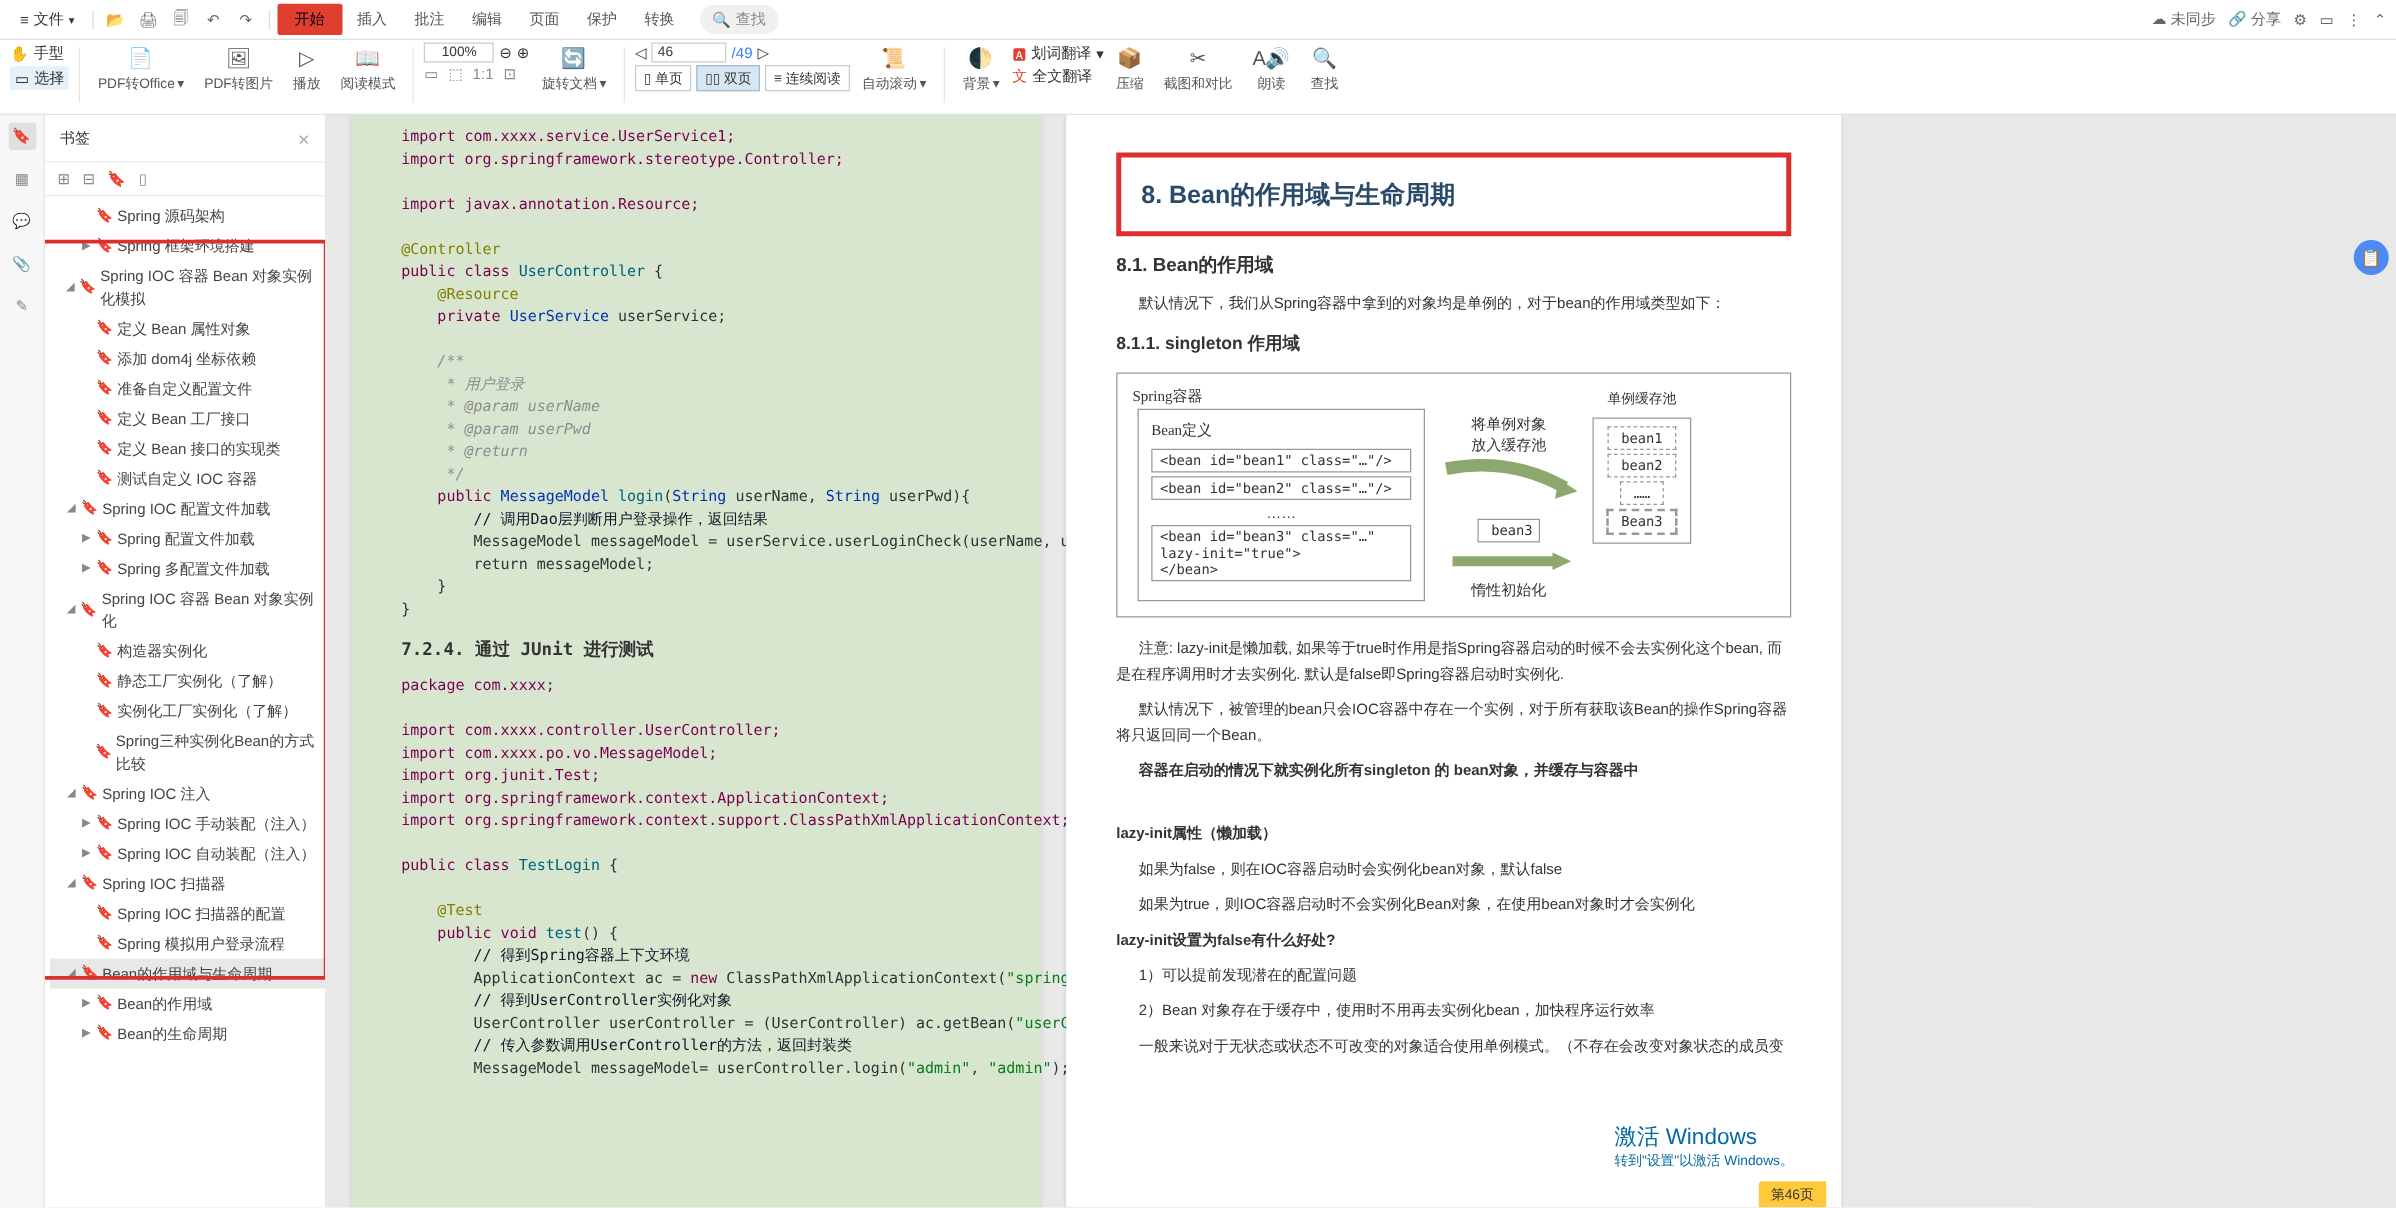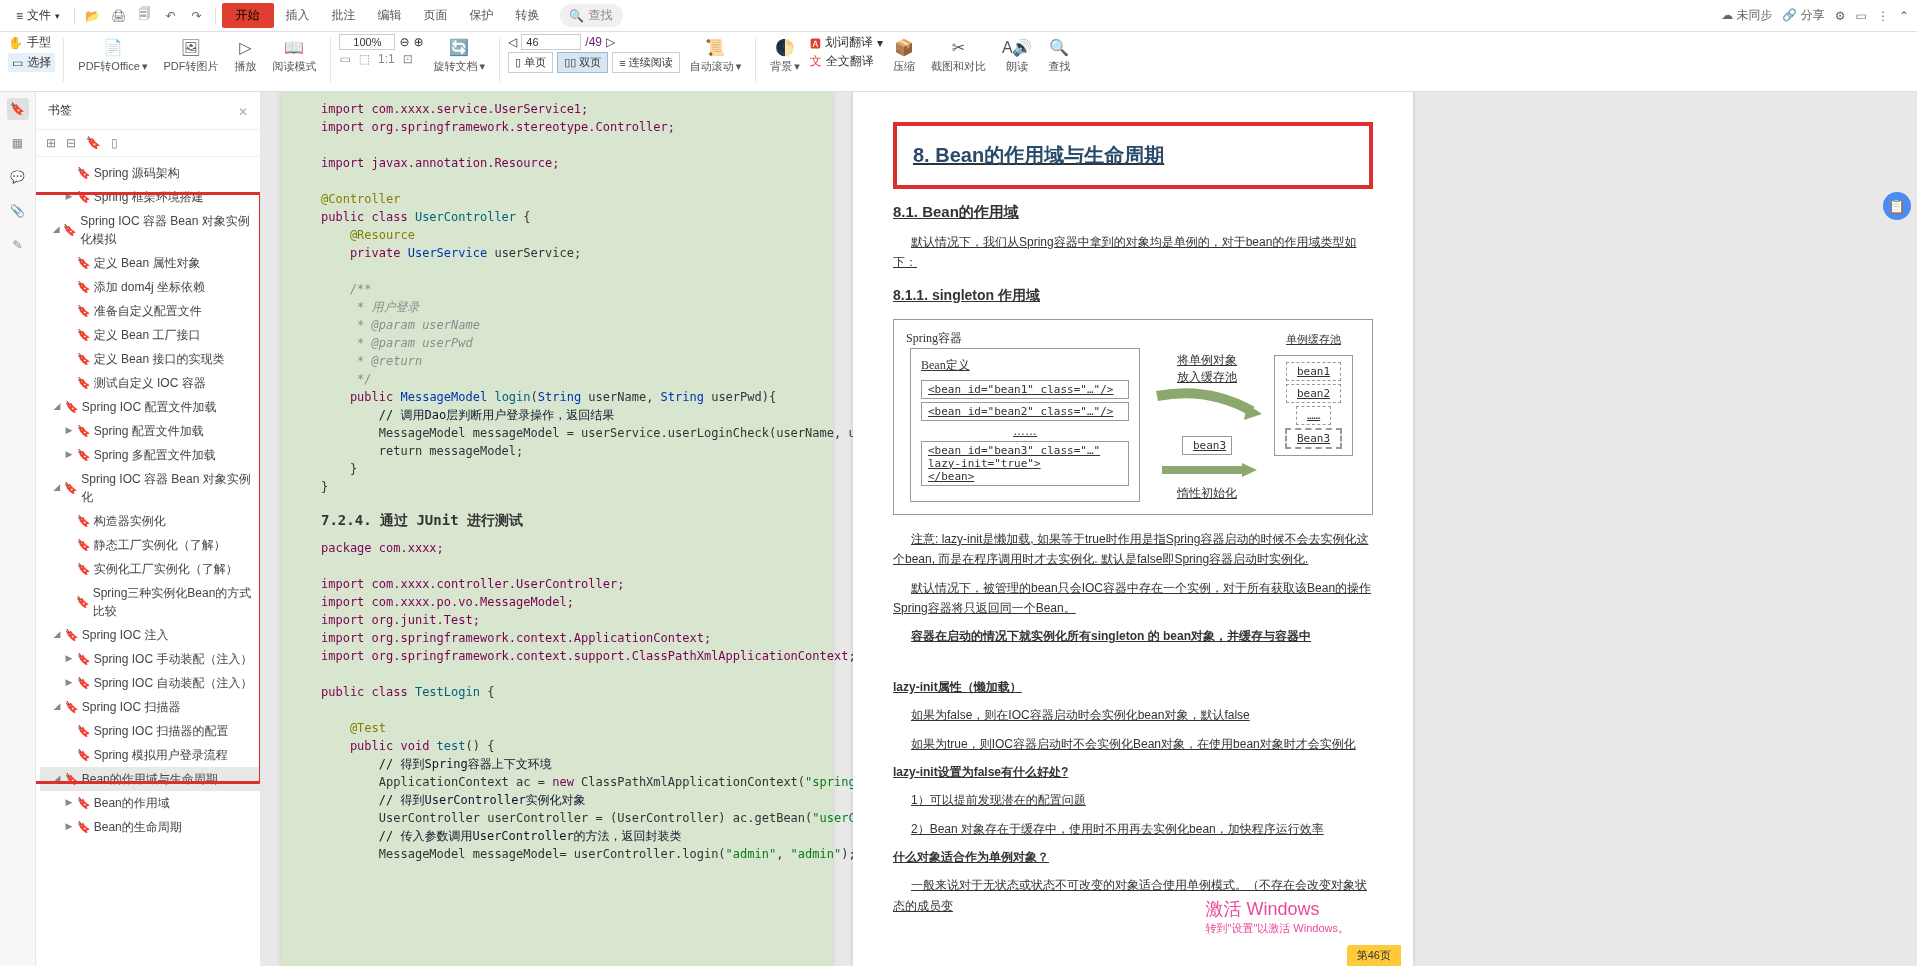--- a/index.html
+++ b/index.html
@@ -49,21 +49,21 @@
 .bm-item .tw { width: 10px; text-align: center; color: #888; font-size: 9px; }
 .bm-item .bic { color: #888; font-size: 11px; }
 .lvl1 { padding-left: 12px; }
 .lvl2 { padding-left: 24px; }
 .red-box1 { position: absolute; border: 3px solid #de2f2f; pointer-events: none; z-index: 5; }
 
 
 .viewer { flex: 1; background: #e8e8e8; overflow: auto; display: flex; gap: 20px; padding: 0 20px; position: relative; }
 .page { background: #d8e6d0; width: 552px; flex-shrink: 0; padding: 0; font-family: Consolas, monospace; font-size: 12px; line-height: 1.5; color: #333; box-shadow: 0 0 4px rgba(0,0,0,.15); }
 .page .inner { padding: 8px 20px 20px 40px; }
-.page2 { background: #fff; width: 560px; flex-shrink: 0; padding: 30px 40px; font-size: 12px; box-shadow: 0 0 4px rgba(0,0,0,.15); position: relative; text-decoration: underline; }
+.page2 { background: #fff; width: 620px; flex-shrink: 0; padding: 30px 40px; font-size: 12px; box-shadow: 0 0 4px rgba(0,0,0,.15); position: relative; }
 
 .kw-pkg { color: #7b0052; }
 .kw-cls { color: #7b0052; }
 .kw-anno { color: #808000; }
 .kw-type { color: #0033b3; }
 .kw-str { color: #067d17; }
 .kw-cmt { color: #0f172a; }
 .kw-name { color: #00627a; }
 .kw-doc { color: #8c8c8c; font-style: italic; }
 
@@ -78,21 +78,21 @@
 .diagram { border: 1px solid #999; padding: 12px 16px; margin: 14px 0; display: flex; gap: 12px; font-size: 12px; position: relative; }
 .diag-left { border: 1px solid #999; padding: 8px 10px; min-width: 230px; }
 .diag-title { font-family: SimSun, serif; margin-bottom: 6px; }
 .diag-bean { border: 1px solid #999; padding: 2px 6px; font-family: Consolas, monospace; font-size: 11px; margin: 3px 0; }
 .diag-right { display: flex; flex-direction: column; gap: 8px; align-items: center; font-size: 11px; }
 .diag-pool { border: 1px solid #999; padding: 6px 10px; display: flex; flex-direction: column; gap: 3px; align-items: center; }
 .diag-slot { border: 1px dashed #999; padding: 2px 10px; font-family: Consolas, monospace; font-size: 11px; }
 .diag-slot.solid { border-style: solid; }
 .diag-arrow-area { position: relative; width: 110px; }
 
-.watermark { position: absolute; right: 64px; bottom: 30px; color: #ec4899; font-size: 18px; pointer-events: none; }
+.watermark { position: absolute; right: 38px; bottom: 30px; color: #0369a1; font-size: 18px; pointer-events: none; }
 .watermark .sm { font-size: 11px; display: block; }
 .page-badge { position: absolute; right: 12px; bottom: 0; background: #ffc93c; color: #333; padding: 3px 10px; font-size: 11px; border-radius: 3px 0 0 0; }
 .float-btn { position: absolute; right: 6px; top: 100px; width: 28px; height: 28px; background: #4b8bf4; border-radius: 50%; display: flex; align-items: center; justify-content: center; color: #fff; font-size: 14px; z-index: 10;}
 
 svg { display: block; }
 </style>
 </head>
 <body>
 
 <div class="menubar">
@@ -166,21 +166,21 @@
   </div>
   <div class="rib-group">
       <div class="ic">🔄</div>
       <div class="lbl"><span>旋转文档</span>▾</div>
     </div>
   <div class="rib-sep"></div>
   <div class="rib-mini">
     <div class="rib-mini-row">
         <span>◁</span> 
         <span class="page-inp">46</span>
-        <span style="color:#701a75;">/49</span> 
+        <span style="color:#3b82f6;">/49</span> 
         <span>▷</span>
       </div>
     <div class="rib-mini-row">
       <span class="seg-btn">▯ <span>单页</span></span>
       <span class="seg-btn active">▯▯ <span>双页</span></span>
       <span class="seg-btn">≡ <span>连续阅读</span></span>
     </div>
   </div>
   <div class="rib-group">
       <div class="ic">📜</div>
@@ -468,21 +468,20 @@
       <div class="para indent">注意: lazy-init是懒加载, 如果等于true时作用是指Spring容器启动的时候不会去实例化这个bean, 而是在程序调用时才去实例化. 默认是false即Spring容器启动时实例化.</div>
       <div class="para indent">默认情况下，被管理的bean只会IOC容器中存在一个实例，对于所有获取该Bean的操作Spring容器将只返回同一个Bean。</div>
       <div class="para indent" style="font-weight:bold;">容器在启动的情况下就实例化所有singleton 的 bean对象，并缓存与容器中</div>
       <br>
       <div class="para" style="font-weight:bold;">lazy-init属性（懒加载）</div>
       <div class="para indent">如果为false，则在IOC容器启动时会实例化bean对象，默认false</div>
       <div class="para indent">如果为true，则IOC容器启动时不会实例化Bean对象，在使用bean对象时才会实例化</div>
       <div class="para" style="font-weight:bold;">lazy-init设置为false有什么好处?</div>
       <div class="para indent">1）可以提前发现潜在的配置问题</div>
       <div class="para indent">2）Bean 对象存在于缓存中，使用时不用再去实例化bean，加快程序运行效率</div>
-      <div class="para" style="font-weight:bold;">什么对象适合作为单例对象？</div>
       <div class="para indent">一般来说对于无状态或状态不可改变的对象适合使用单例模式。（不存在会改变对象状态的成员变</div>
 
       <div class="watermark">
         <span>激活 Windows</span>
         <span class="sm">转到"设置"以激活 Windows。</span>
       </div>
       <div class="page-badge">第46页</div>
     </div>
   </div>
 </div>

